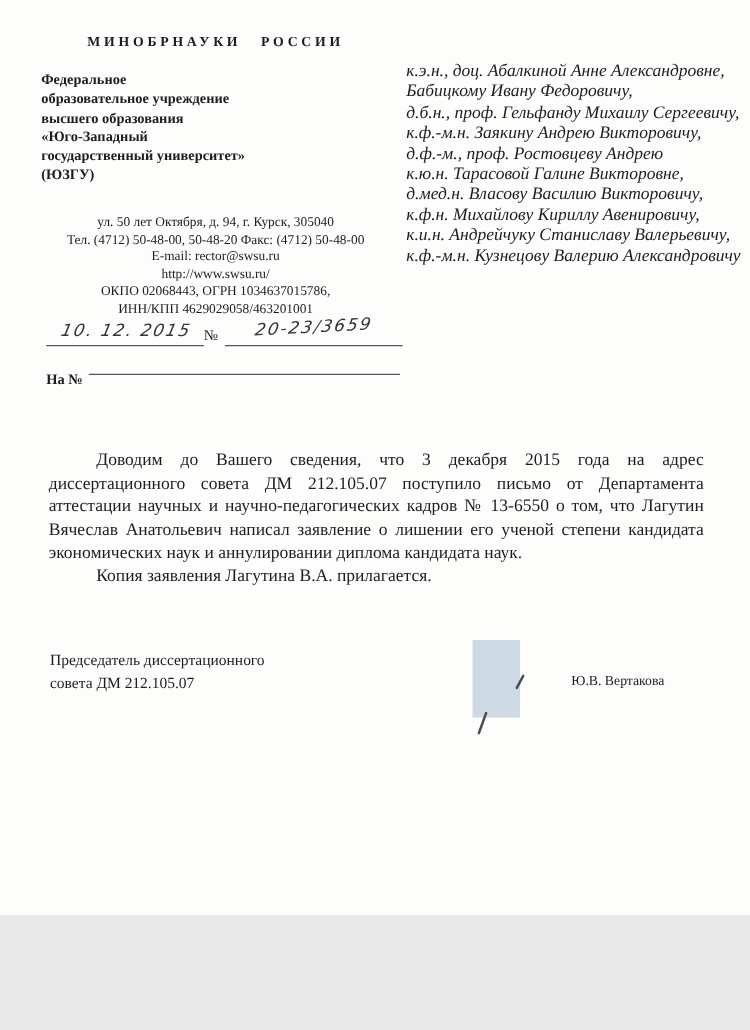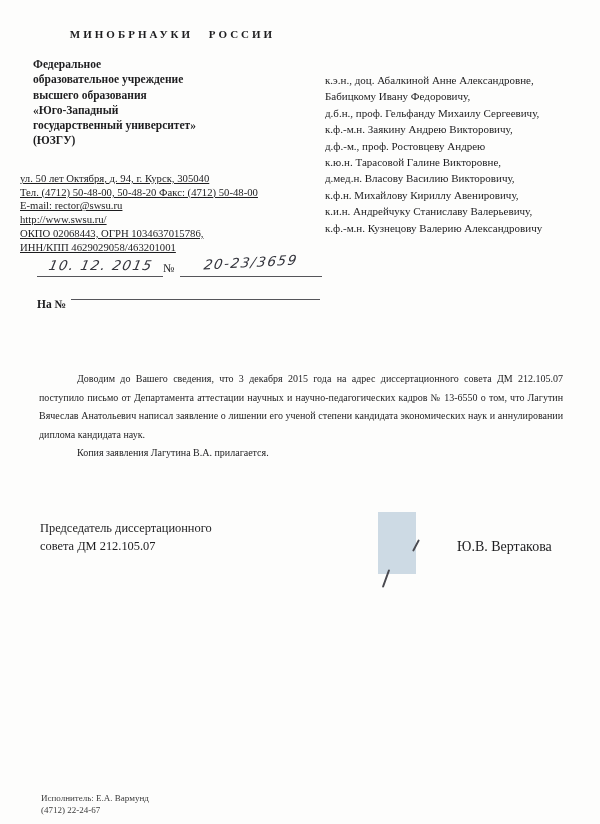--- a/index.html
+++ b/index.html
@@ -1,19 +1,19 @@
 <!DOCTYPE html>
 <html><head>
 <meta charset="utf-8">
 <style>
   html, body { margin: 0; padding: 0; background: #e8e8e8; }
   .page {
     position: relative;
     width: 600px;
-    height: 824px;
+    height: 732px;
     margin: 0 auto;
     background: #fdfdfc;
     font-family: "Liberation Serif", serif;
     color: #1d1d1f;
     overflow: hidden;
   }
   .abs { position: absolute; }
 
   .ministry {
     left: 25px; top: 28px; width: 295px;
@@ -25,29 +25,29 @@
   }
   .org {
     left: 33px; top: 57px; width: 290px;
     text-align: left;
     font-weight: bold;
     font-size: 11.5px;
     line-height: 15.3px;
   }
   .addr {
     left: 20px; top: 172px; width: 305px;
-    text-align: left;
+    text-align: center;
     font-size: 10.7px;
     line-height: 13.7px;
-    text-decoration: underline;
   }
   .addressees {
-    left: 325px; top: 72px; width: 272px;
-    font-size: 11px;
+    left: 325px; top: 50px; width: 272px;
+    font-size: 14px;
     line-height: 16.4px;
+    font-style: italic;
   }
 
   .hand {
     font-family: "DejaVu Sans", sans-serif;
     font-style: italic;
     color: #33343c;
     font-size: 13.5px;
     letter-spacing: 1.5px;
     transform: skewX(-12deg);
     white-space: nowrap;
@@ -58,32 +58,32 @@
 
   .uline { border-bottom: 1px solid #55555a; height: 0; }
   .uline-date   { left: 37px;  top: 276px; width: 126px; }
   .uline-number { left: 180px; top: 276px; width: 142px; }
   .uline-reply  { left: 71px;  top: 299px; width: 249px; }
 
   .no-label { left: 163px; top: 261px; font-size: 12px; }
   .reply-label { left: 37px; top: 298px; font-size: 11.5px; font-weight: bold; }
 
   .body-text {
-    left: 39px; top: 370px; width: 524px;
-    font-size: 10px;
+    left: 39px; top: 360px; width: 524px;
+    font-size: 14px;
     line-height: 18.6px;
   }
   .body-text p {
     margin: 0;
     text-indent: 38px;
   }
   .body-text p.justify { text-align: justify; }
 
   .sig-title { left: 40px; top: 520px; font-size: 12.4px; line-height: 17.6px; }
-  .sig-name  { left: 457px; top: 539px; font-size: 14px; }
+  .sig-name  { left: 457px; top: 539px; font-size: 11px; }
   .redaction { left: 378px; top: 512px; width: 38px; height: 62px; }
   .stroke { width: 2px; background: #4a4a50; border-radius: 1px; }
   .stroke-1 { left: 415px; top: 539px; height: 13px; transform: rotate(28deg); }
   .stroke-2 { left: 385px; top: 569px; height: 19px; transform: rotate(20deg); }
 
   .footer { left: 41px; top: 777px; font-size: 9px; line-height: 11.5px; color: #3b3b3b; margin-top: 16px; }
 </style>
 </head>
 <body>
 

